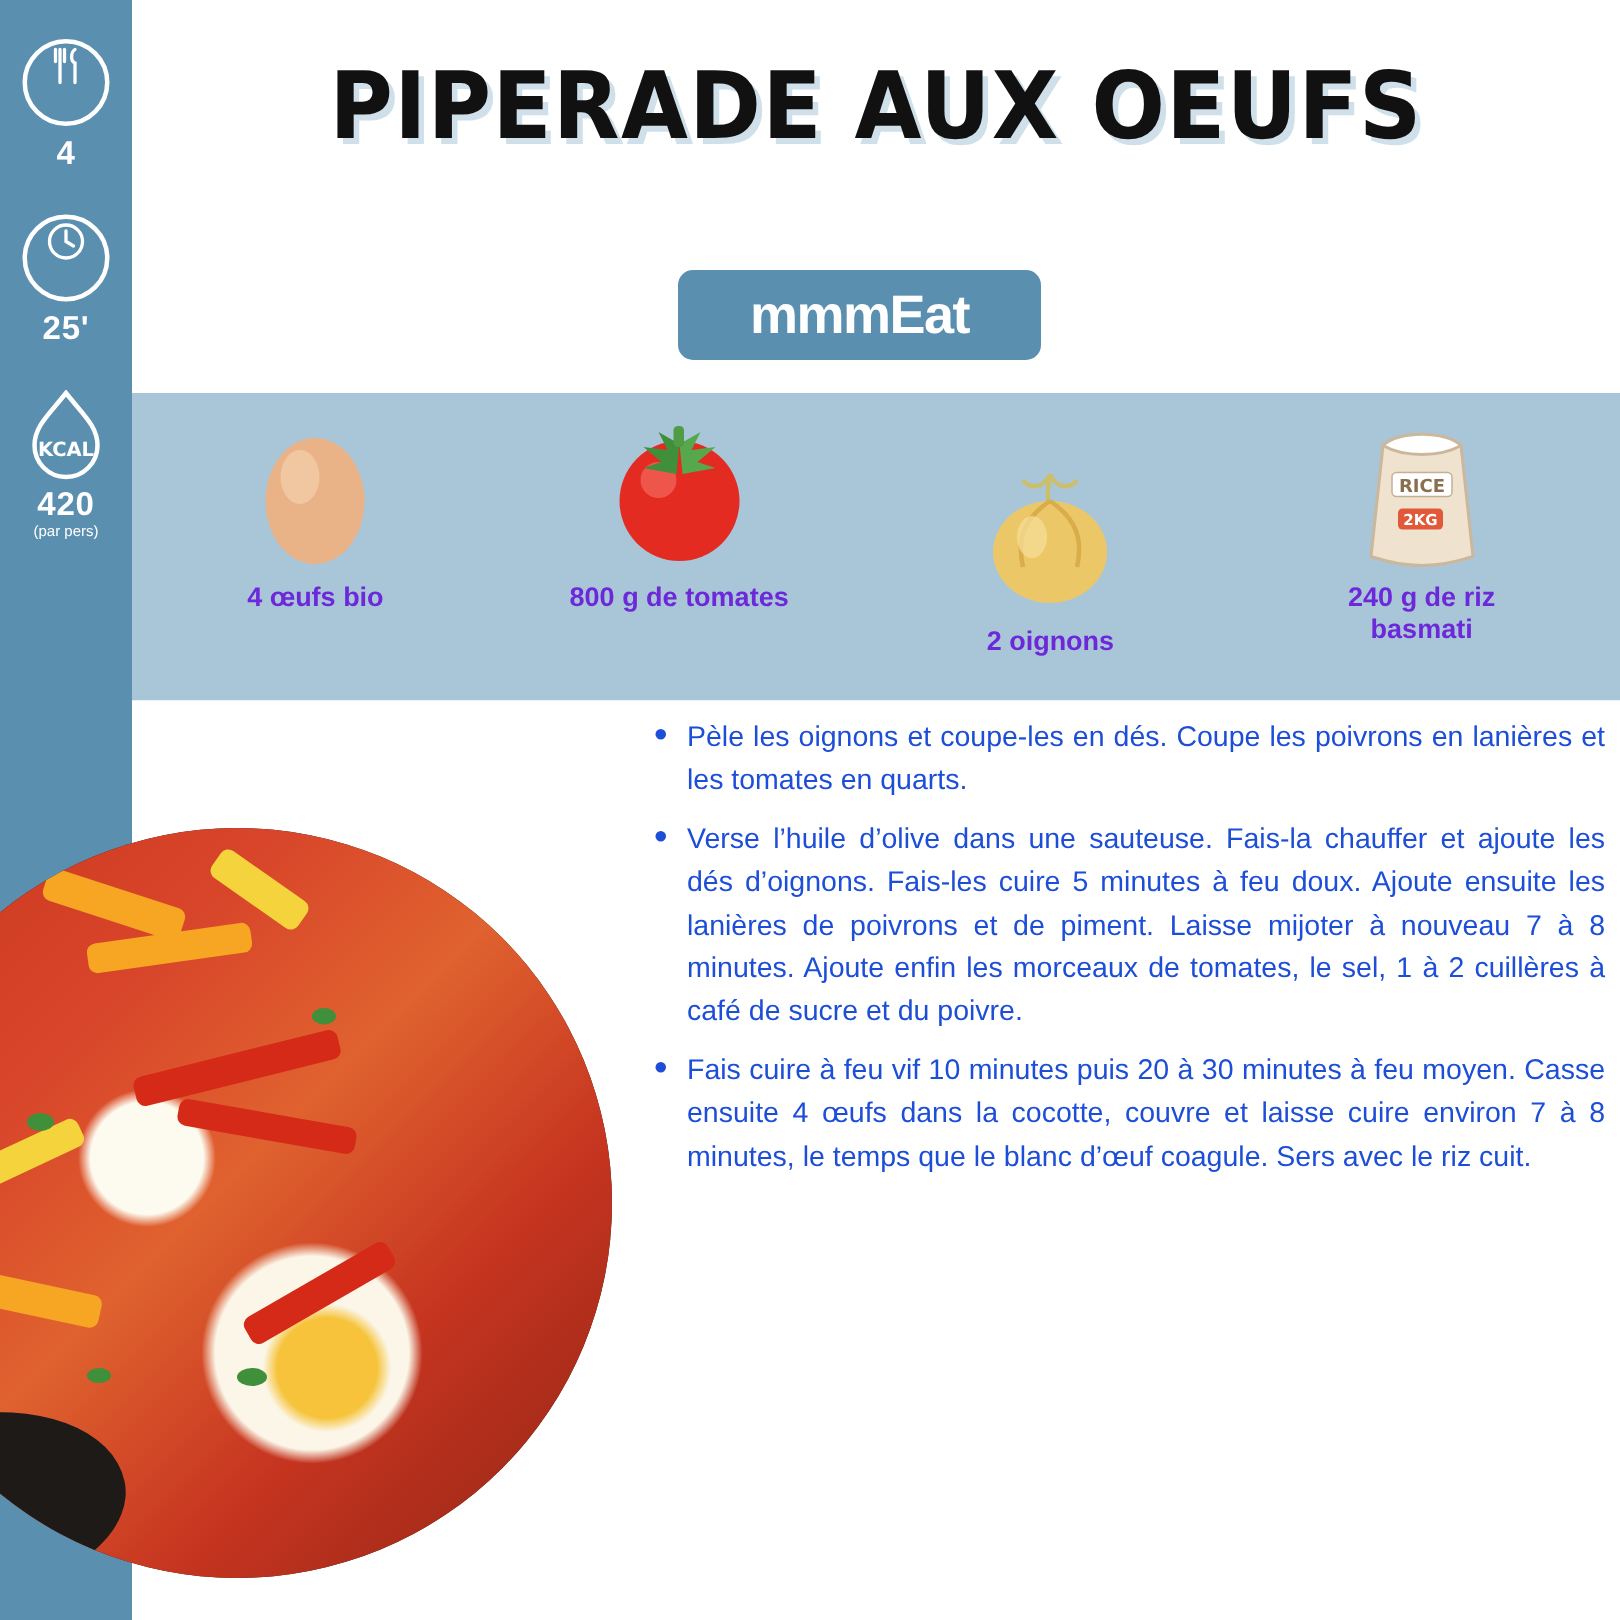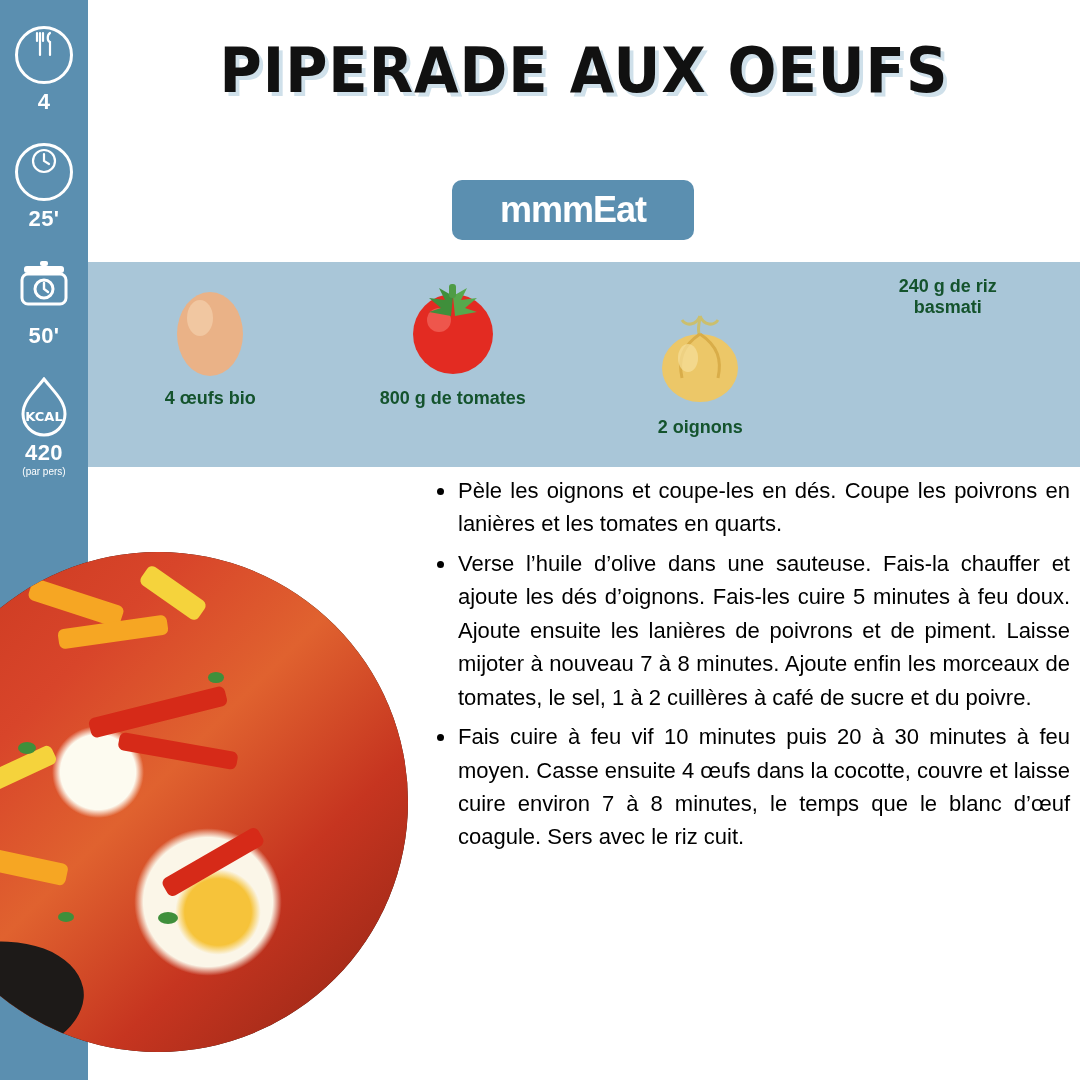--- a/index.html
+++ b/index.html
@@ -111,38 +111,38 @@
     height: 112px;
     display: flex;
     align-items: center;
     justify-content: center;
   }
   .ing-label {
     margin-top: 6px;
     text-align: center;
     font-size: 18px;
     font-weight: bold;
-    color: #14532d;
+    color: #6d28d9;
     line-height: 1.18;
   }
   .w1 { width: 130px; }
   .w2 { width: 150px; }
   .w3 { width: 140px; justify-content: center; }
   .w4 { width: 230px; }
   .w5 { width: 150px; }
   .w6 { width: 165px; }
 
   
   #steps {
     position: absolute;
     left: 430px; top: 472px;
     width: 640px;
-    font-size: 22px;
+    font-size: 19px;
     line-height: 1.52;
-    color: #000000;
+    color: #1d4ed8;
     font-family: "Liberation Sans", sans-serif;
   }
   #steps ul { margin: 0; padding-left: 28px; }
   #steps li {
     margin-bottom: 4px;
     text-align: justify;
   }
   #steps li::marker { font-size: 24px; }
 
   
@@ -204,32 +204,20 @@
     <div class="side-block">
       <div class="side-icon">
         <svg width="30" height="30" viewBox="0 0 30 30">
           <circle cx="15" cy="15" r="11" stroke="#fff" stroke-width="2.2" fill="none"></circle>
           <path d="M15 8 v7 l5 3" stroke="#fff" stroke-width="2.2" fill="none" stroke-linecap="round"></path>
         </svg>
       </div>
       <div class="side-value">25'</div>
     </div>
 
-    <div class="side-block">
-      <div class="side-icon noborder">
-        <svg width="56" height="50" viewBox="0 0 56 50">
-          <rect x="8" y="6" width="40" height="7" rx="3" fill="#fff"></rect>
-          <rect x="24" y="1" width="8" height="5" rx="2" fill="#fff"></rect>
-          <rect x="6" y="14" width="44" height="30" rx="6" fill="none" stroke="#fff" stroke-width="3"></rect>
-          <circle cx="28" cy="29" r="9" fill="none" stroke="#fff" stroke-width="3"></circle>
-          <path d="M28 23 v6 l4 3" stroke="#fff" stroke-width="2.4" fill="none" stroke-linecap="round"></path>
-        </svg>
-      </div>
-      <div class="side-value">50'</div>
-    </div>
 
     <div class="side-block">
       <div class="side-icon noborder">
         <svg width="58" height="62" viewBox="0 0 58 62">
           <path d="M29 2 C18 16 8 24 8 37 a21 21 0 0 0 42 0 C50 24 40 16 29 2 Z" fill="none" stroke="#fff" stroke-width="3"></path>
           <text x="29" y="44" text-anchor="middle" fill="#fff" font-family="DejaVu Sans, sans-serif" font-size="13" font-weight="bold">KCAL</text>
         </svg>
       </div>
       <div class="side-value">420</div>
       <div class="side-sub">(par pers)</div>
@@ -277,20 +265,30 @@
           <path d="M52 32 C34 44 30 58 34 76" stroke="#d9ad49" stroke-width="3" fill="none"></path>
           <path d="M52 32 C70 44 74 58 70 76" stroke="#d9ad49" stroke-width="3" fill="none"></path>
           <ellipse cx="40" cy="56" rx="10" ry="14" fill="#f6e09b" opacity="0.7"></ellipse>
         </svg>
       </div>
       <div class="ing-label">2 oignons</div>
     </div>
 
 
     <div class="ing w5">
+      <div class="ing-art">
+        <svg width="96" height="110" viewBox="0 0 96 110">
+          <path d="M22 26 c10 -8 42 -8 52 0 l8 74 c-24 8 -44 8 -68 0 Z" fill="#efe2cf" stroke="#cbb79c" stroke-width="2"></path>
+          <path d="M22 26 c10 -10 42 -10 52 0 c-14 8 -38 8 -52 0 Z" fill="#ffffff" stroke="#cbb79c" stroke-width="2"></path>
+          <rect x="28" y="44" width="40" height="16" rx="3" fill="#ffffff" stroke="#c4b095"></rect>
+          <text x="48" y="57" text-anchor="middle" font-family="DejaVu Sans, sans-serif" font-size="12" fill="#8a6f4f" font-weight="bold">RICE</text>
+          <rect x="32" y="68" width="30" height="14" rx="3" fill="#e2593a"></rect>
+          <text x="47" y="79" text-anchor="middle" font-family="DejaVu Sans, sans-serif" font-size="10" fill="#fff" font-weight="bold">2KG</text>
+        </svg>
+      </div>
       <div class="ing-label">240 g de riz basmati</div>
     </div>
 
   </div>
 
   <div id="white-gap"></div>
 
   <div id="steps">
     <ul>
       <li>Pèle les oignons et coupe-les en dés. Coupe les poivrons en lanières et les tomates en quarts.</li>

